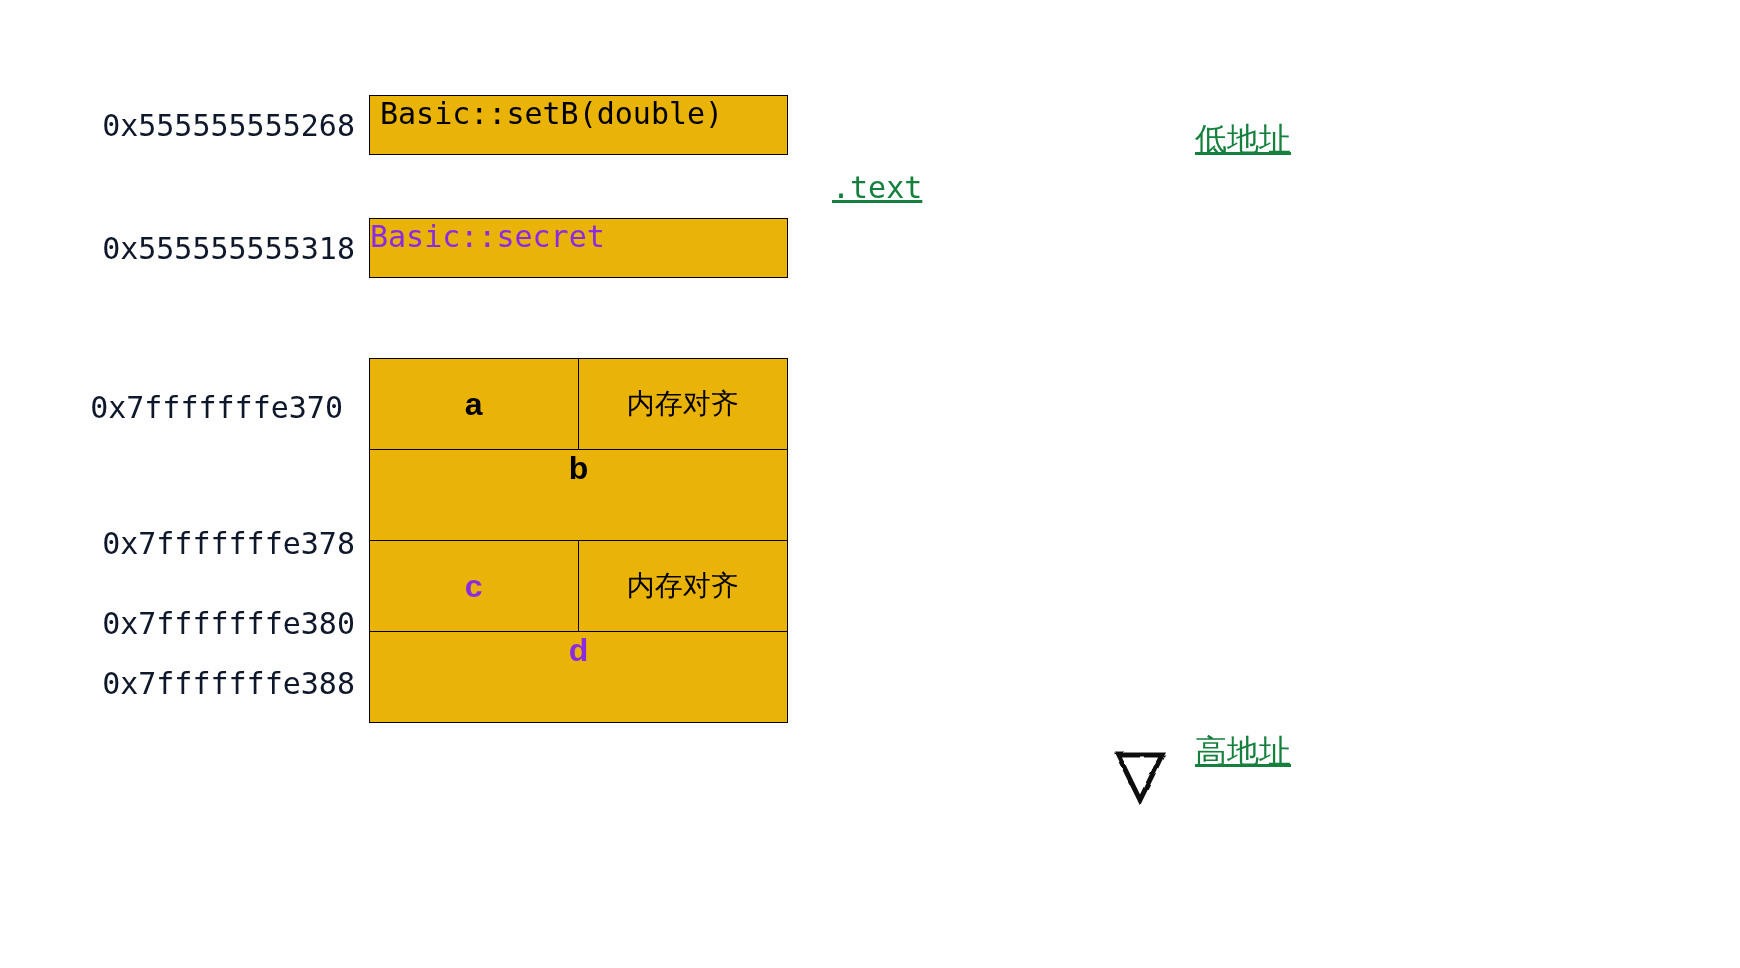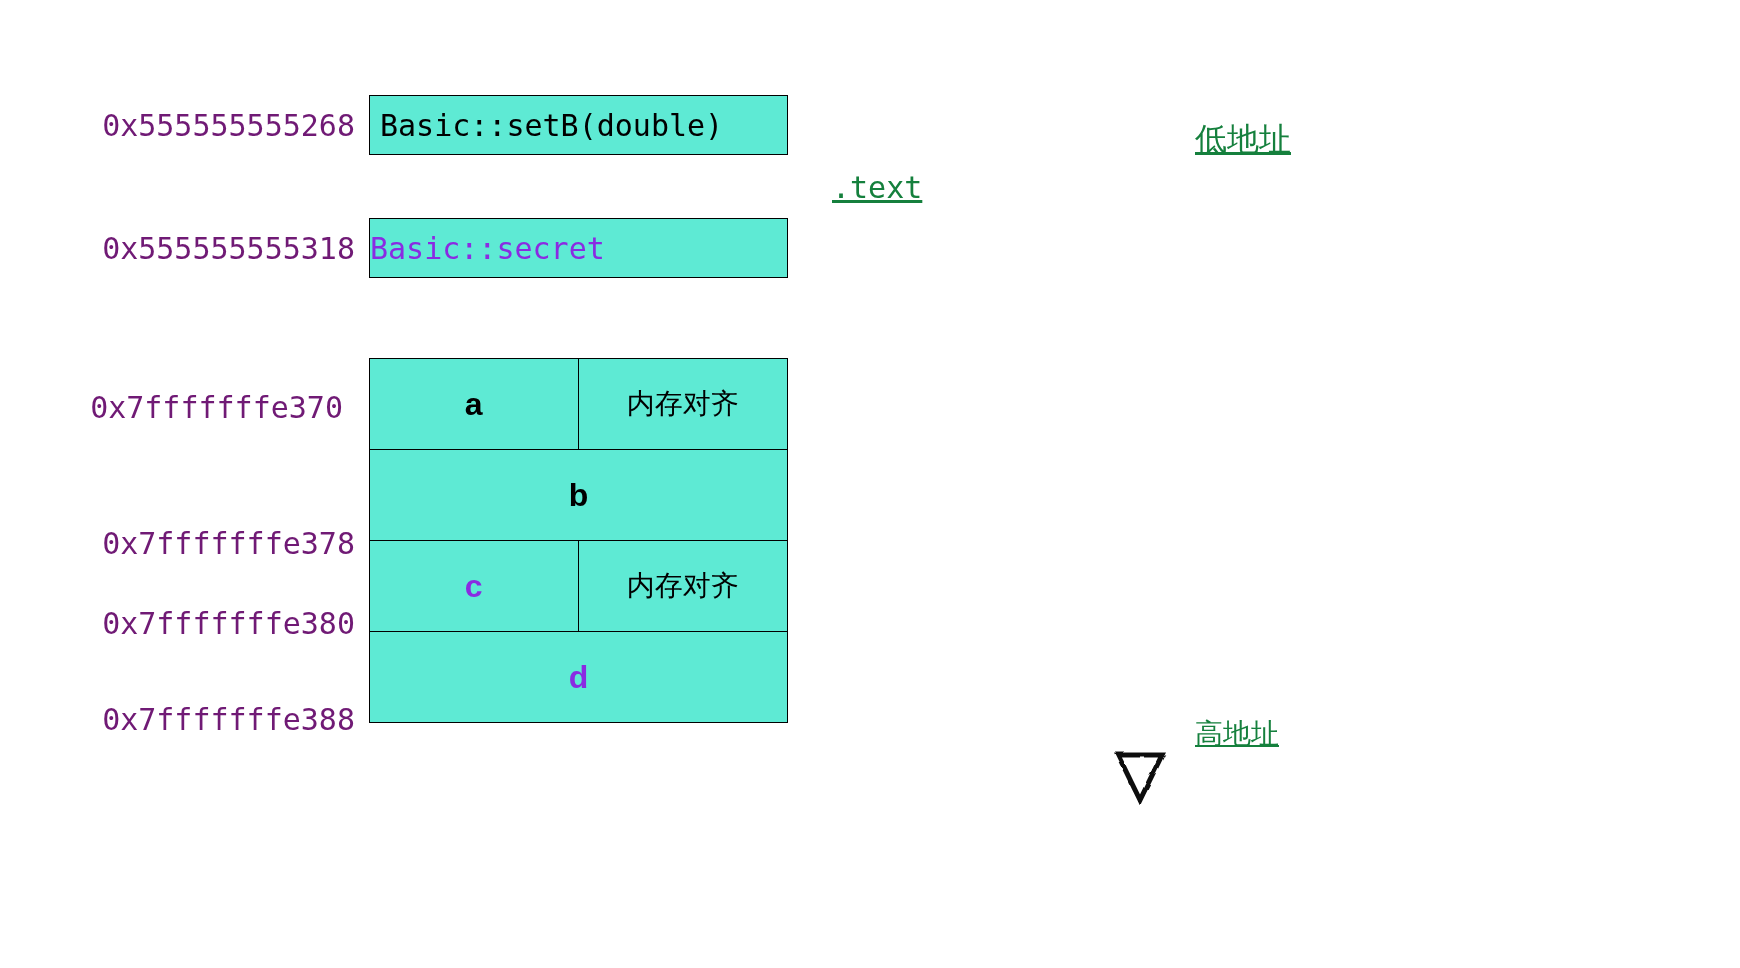--- a/index.html
+++ b/index.html
@@ -6,50 +6,49 @@
   body {
     width: 1740px;
     height: 968px;
     background: #fff;
     font-family: "Helvetica Neue", Arial, sans-serif;
     position: relative;
   }
   .mono { font-family: "Menlo", "Consolas", monospace; }
   .addr {
     position: absolute;
-    color: #701a75;
+    color: #0f172a;
     font-size: 30px;
     text-align: right;
     width: 260px;
   }
   .box {
     position: absolute;
     border: 1.5px solid #000;
-    background: #5eead4;
+    background: #eab308;
     display: flex;
-    align-items: center;
   }
   .box .cell {
     height: 100%;
     display: flex;
     align-items: center;
     justify-content: center;
   }
   .purple { color: #8a2be2; }
   .label-text { color: #15803d; font-size: 30px; text-decoration: underline; }
 </style>
 </head>
 <body>
 
 <div class="addr mono" style="left:95px; top:108px;">0x555555555268</div>
 <div class="addr mono" style="left:95px; top:231px;">0x555555555318</div>
 <div class="addr mono" style="left:83px; top:390px;">0x7fffffffe370</div>
 <div class="addr mono" style="left:95px; top:482px;margin-top:44px;">0x7fffffffe378</div>
 <div class="addr mono" style="left:95px; top:606px;">0x7fffffffe380</div>
-<div class="addr mono" style="left:95px; top:666px;margin-top:36px;">0x7fffffffe388</div>
+<div class="addr mono" style="left:95px; top:666px;">0x7fffffffe388</div>
 
 <div class="box mono" style="left:369px; top:95px; width:419px; height:60px; padding-left:10px; font-size:30px;">
   <span>Basic::setB(double)</span>
 </div>
 <div class="box mono" style="left:369px; top:218px; width:419px; height:60px; font-size:30px;">
   <span class="purple">Basic::secret</span>
 </div>
 
 <div class="label-text mono" style="position:absolute; left:832px; top:170px;">.text</div>
 
@@ -76,13 +75,13 @@
     <filter id="roughen">
       <feTurbulence type="fractalNoise" baseFrequency="0.08" numOctaves="2" result="noise"></feTurbulence>
       <feDisplacementMap in="SourceGraphic" in2="noise" scale="3" xChannelSelector="R" yChannelSelector="G"></feDisplacementMap>
     </filter>
   </defs>
   <line x1="40" y1="5" x2="40" y2="700" stroke="#111" stroke-width="6" filter="url(#roughen)"></line>
   <polygon points="40,745 18,700 62,700" fill="none" stroke="#111" stroke-width="5" filter="url(#roughen)"></polygon>
 </svg>
 
 <div class="label-text" style="position:absolute; left:1195px; top:118px; font-size:32px;">低地址</div>
-<div class="label-text" style="position:absolute; left:1195px; top:715px; font-size:28px;">高地址</div>
+<div class="label-text" style="position:absolute; left:1195px; top:730px; font-size:32px;">高地址</div>
 
 </body></html>

